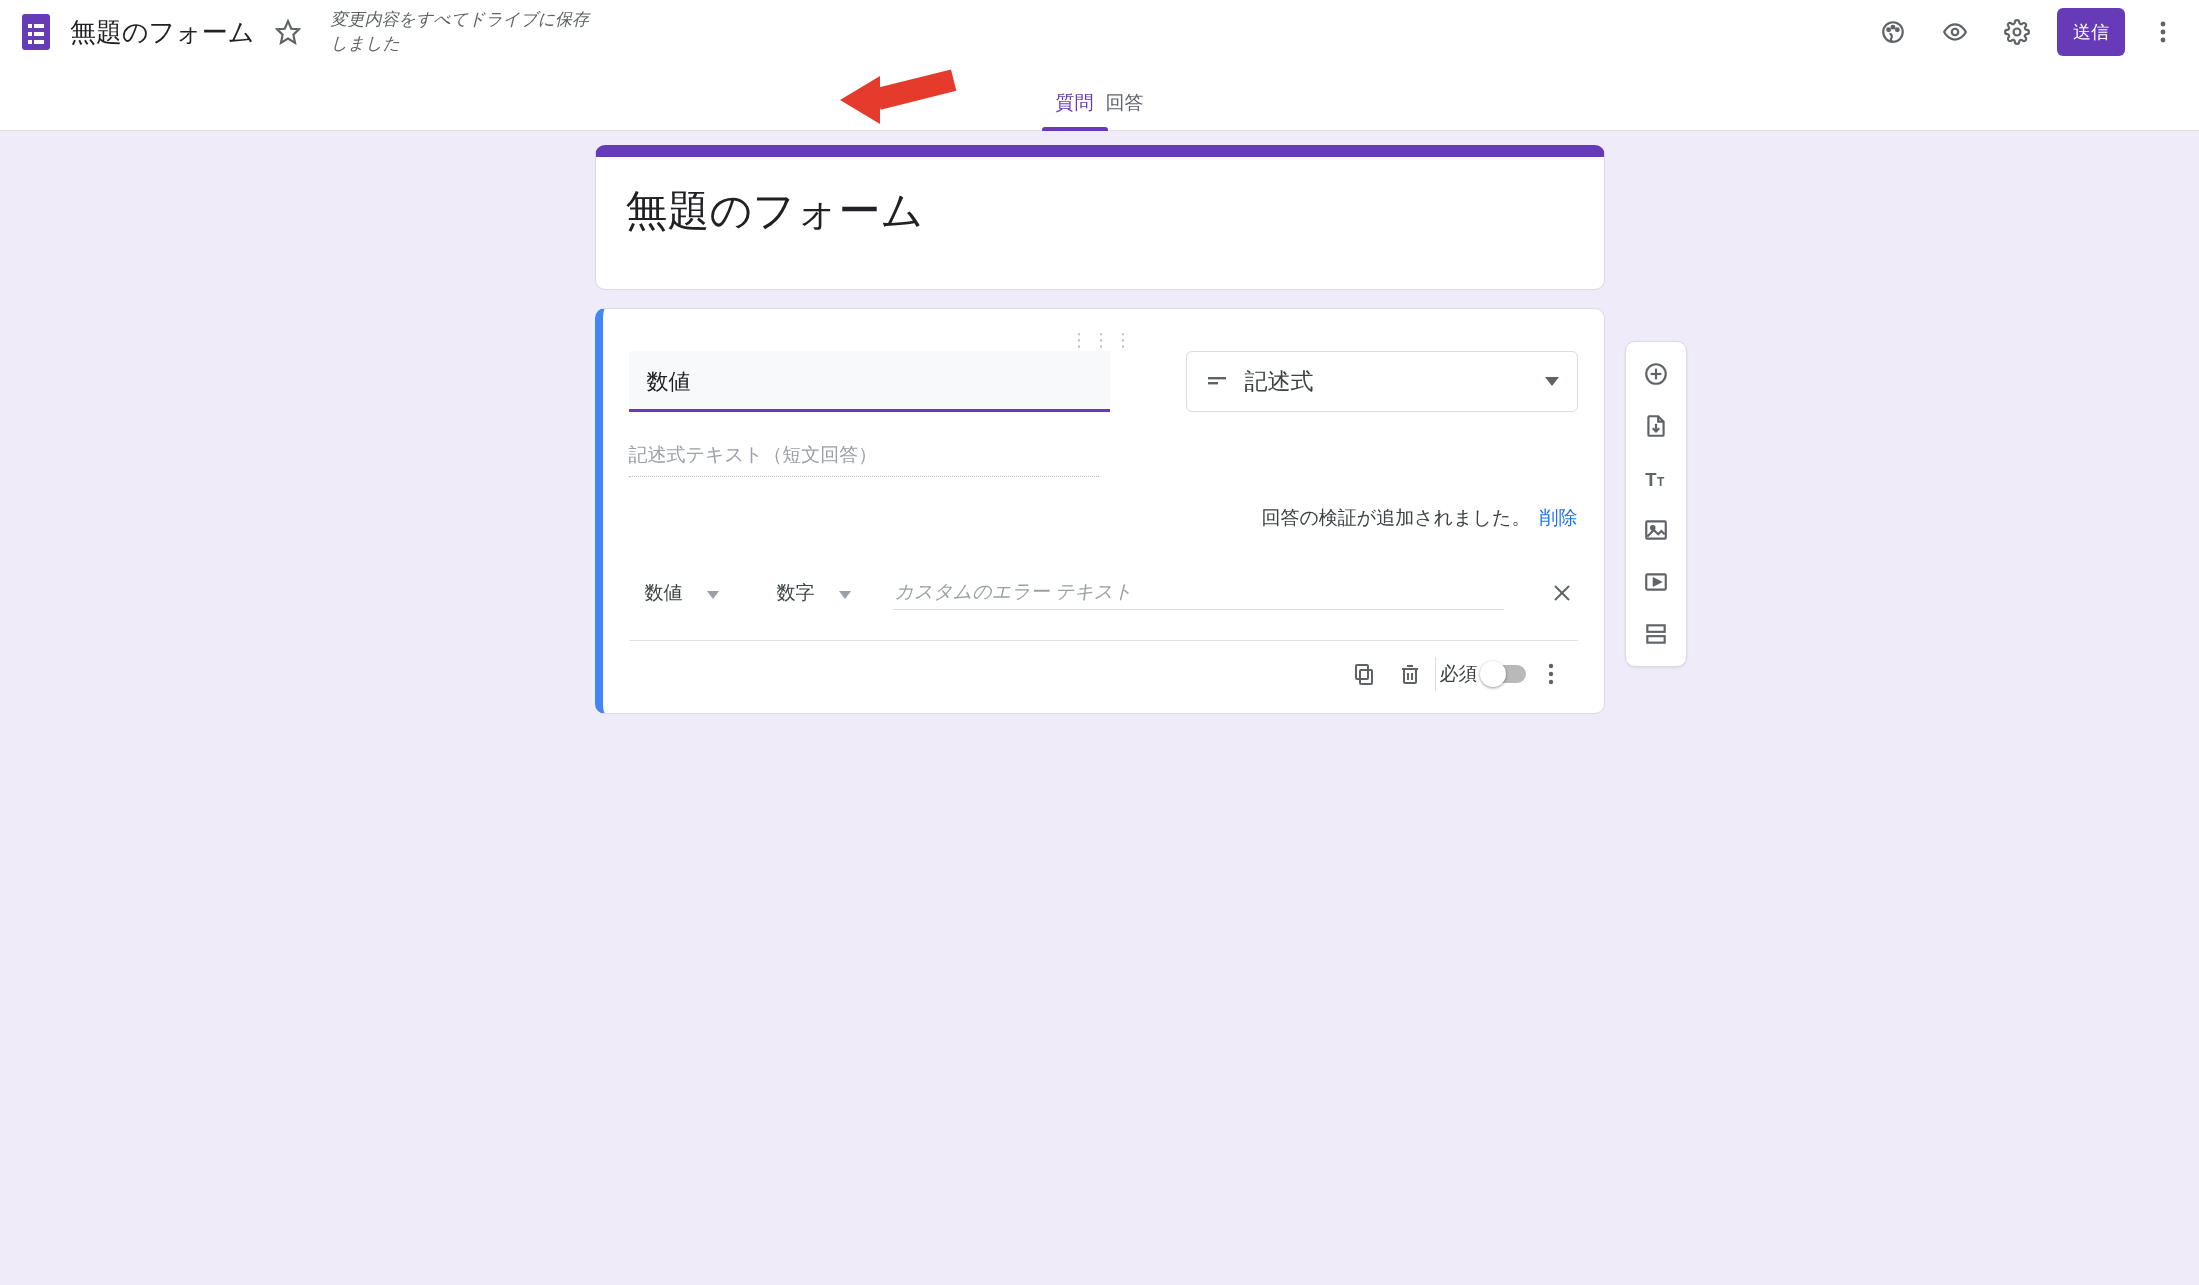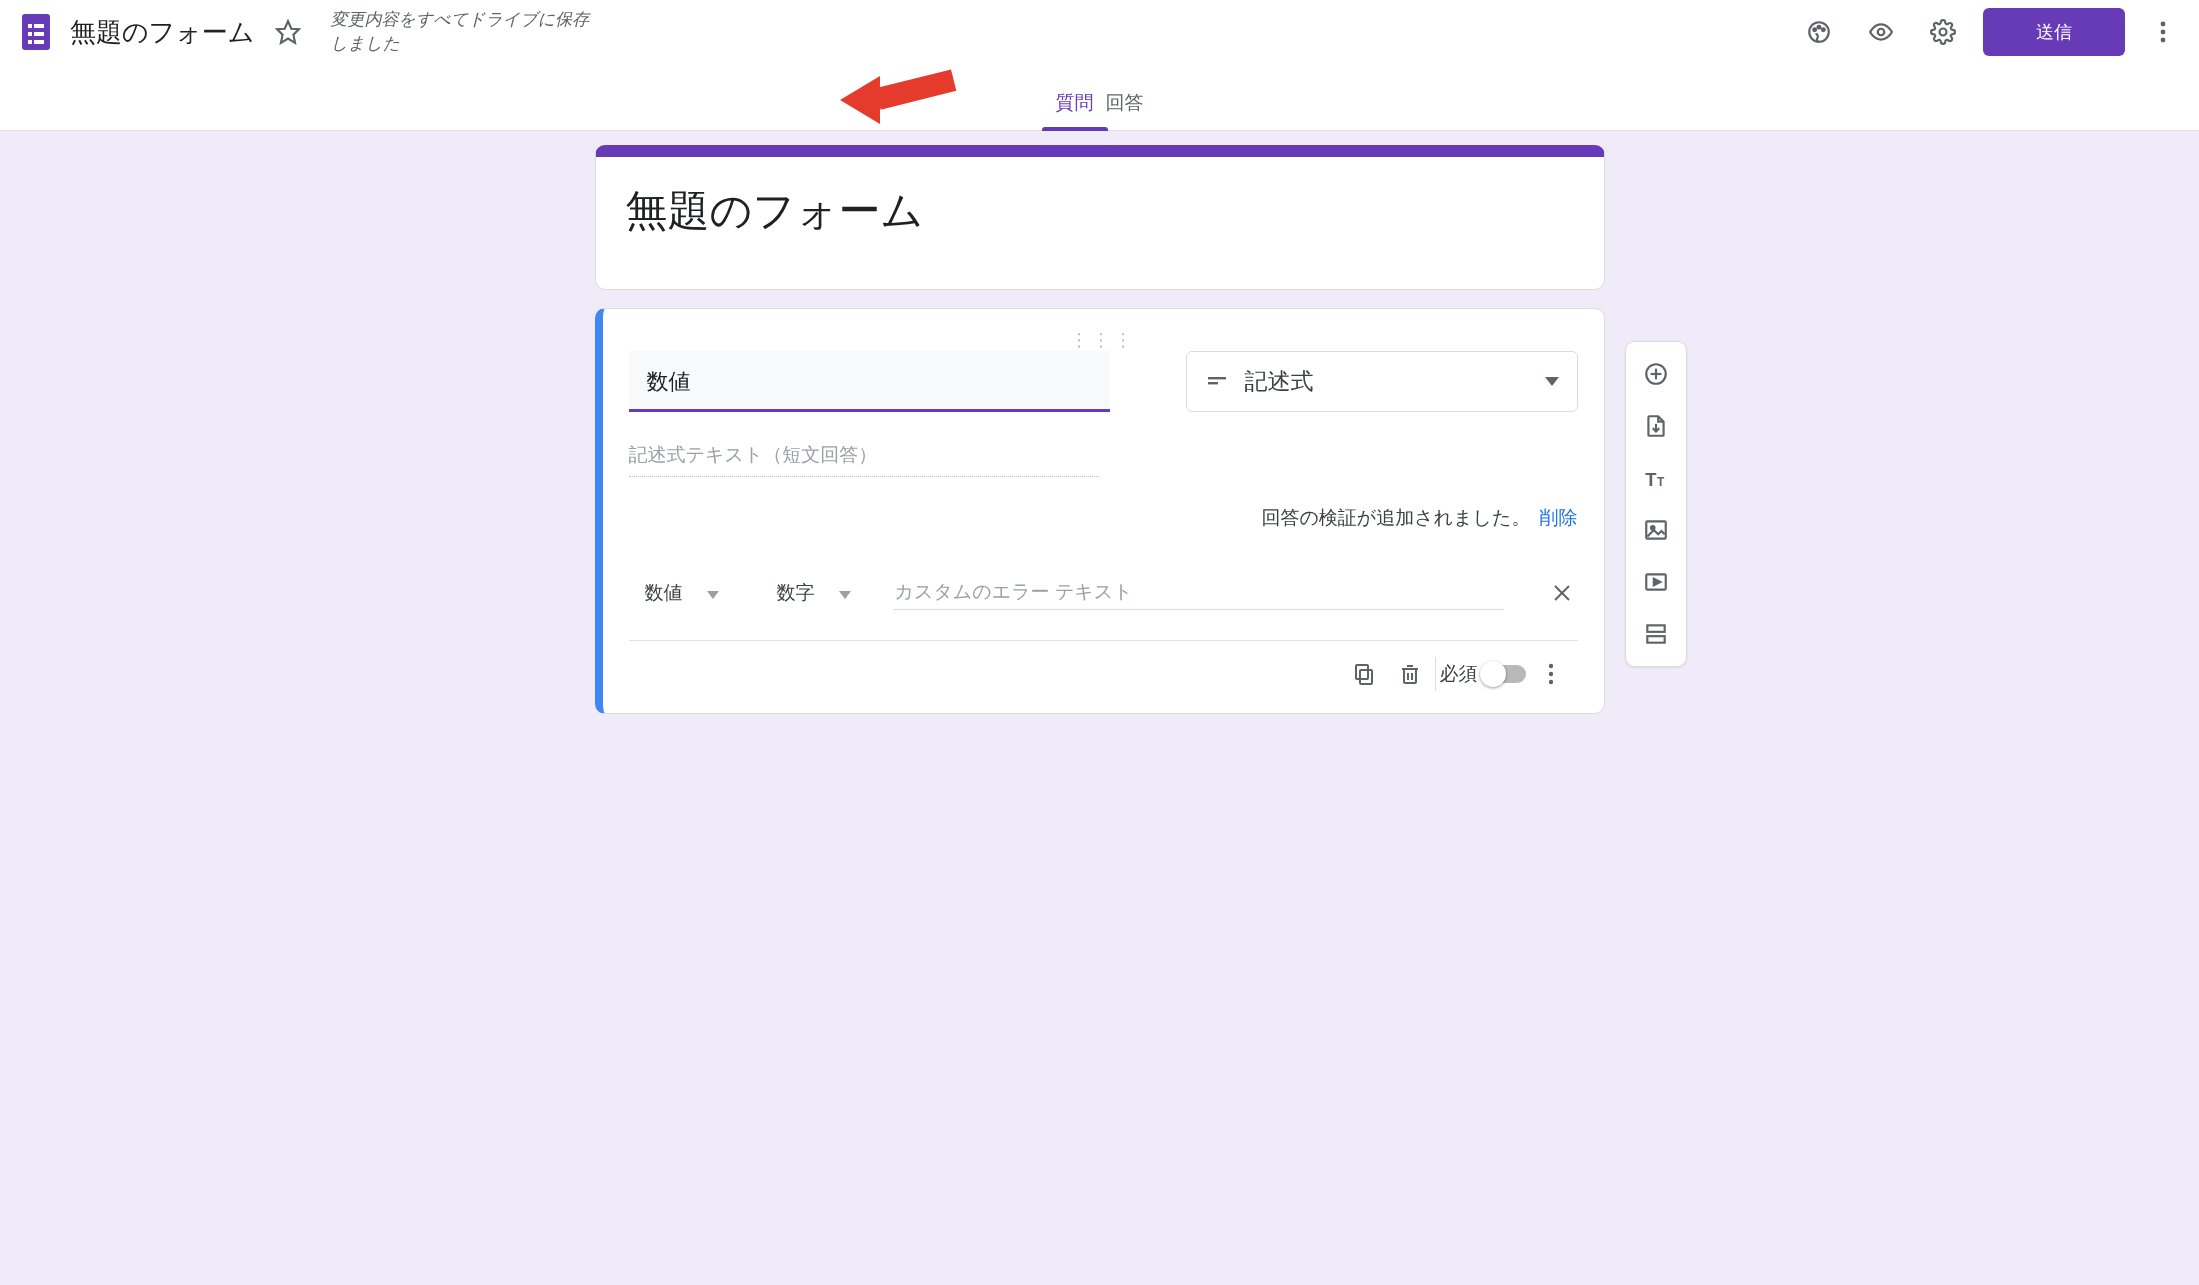--- a/index.html
+++ b/index.html
@@ -54,21 +54,21 @@
     width: 44px; height: 44px;
     display: flex; align-items: center; justify-content: center;
     color: #5f6368; cursor: pointer; border-radius: 50%;
   }
   .hdr-icon svg { width: 26px; height: 26px; }
   .send-btn {
     background: #673ab7;
     color: #fff;
     border: none;
     border-radius: 6px;
-    padding: 12px 53px;
+    padding: 12px 16px;
     font-size: 18px;
     cursor: pointer;
   }
   .more-btn {
     width: 40px; height: 40px;
     display: flex; align-items: center; justify-content: center;
     color: #5f6368; cursor: pointer;
   }
   
   .tabs {
@@ -206,20 +206,21 @@
   }
   .mini-select .chev { color: #9aa0a6; }
   .err-input {
     flex: 1;
     border: none;
     border-bottom: 1px solid #dadce0;
     outline: none;
     font-size: 19px;
     padding: 6px 2px;
     color: #8b5cf6;
+    font-style: italic;
   }
   .err-input::placeholder { color: #9aa0a6; }
   .close-x {
     color: #5f6368; cursor: pointer;
     width: 32px; height: 32px; display:flex;align-items:center;justify-content:center;
   }
   .q-footer {
     border-top: 1px solid #e0e0e0;
     display: flex;
     align-items: center;

